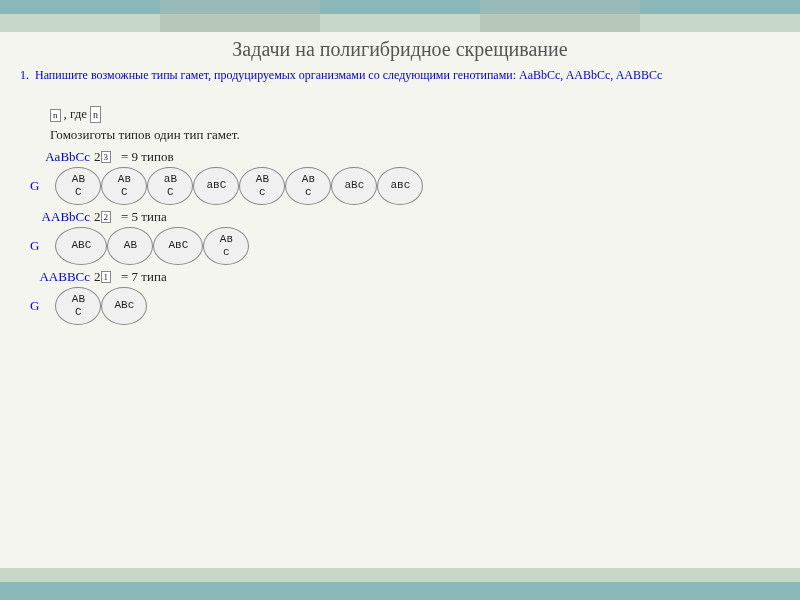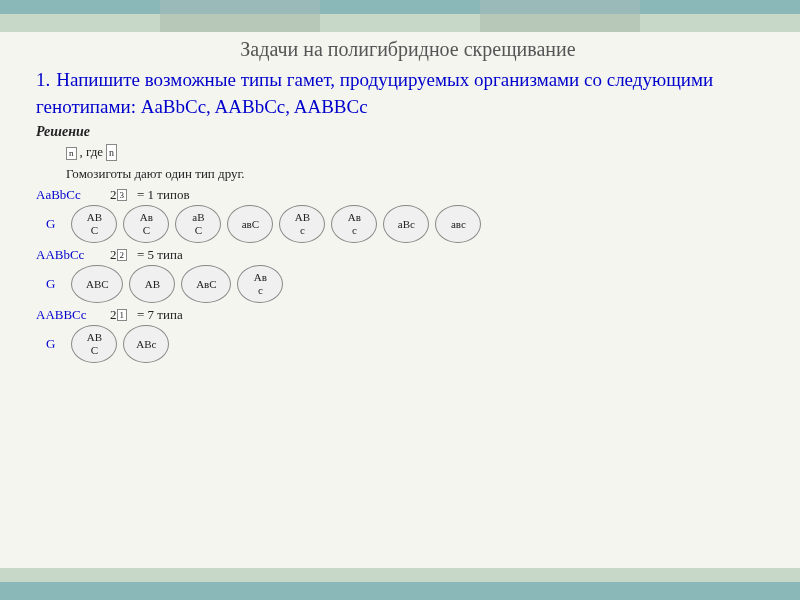--- a/index.html
+++ b/index.html
@@ -50,21 +50,21 @@
     .bottom-bar-segment .seg-top {
       height: 14px;
       background: #c8d8c8;
     }
     .bottom-bar-segment .seg-bottom {
       height: 18px;
       background: #8ab8b8;
     }
 
     .main-content {
-      padding: 6px 20px 4px 36px;
+      padding: 6px 20px 4px 20px;
       font-size: 14px;
       color: #222;
     }
 
     .page-title {
       text-align: center;
       font-size: 20px;
       color: #555;
       font-weight: normal;
       margin-bottom: 6px;
@@ -74,22 +74,22 @@
       color: #0000cc;
       font-size: 13px;
       margin-bottom: 4px;
       line-height: 1.4;
     }
     .intro-text .black-part {
       color: #222;
     }
 
     .task-section {
-      margin-bottom: 4px;
-      font-size: 19px;
+      margin-bottom: 20px;
+      font-size: 12px;
     }
     .task-number {
       color: #0000cc;
       margin-right: 6px;
     }
     .task-text {
       color: #0000cc;
       line-height: 1.4;
     }
 
@@ -152,22 +152,22 @@
     .g-label {
       color: #0000cc;
       font-size: 13px;
       margin-left: 0;
     }
 
     
     .ovals-container {
       display: flex;
       flex-wrap: wrap;
-      gap: 6px;
       margin-left: 8px;
+      font-family: Liberation Mono, monospace;
     }
     .oval {
       width: 46px;
       height: 38px;
       border: 1.5px solid #888;
       border-radius: 50%;
       background: #f0f0f0;
       display: flex;
       align-items: center;
       justify-content: center;
@@ -178,20 +178,21 @@
     }
 
     
     .row-block {
       margin-bottom: 4px;
     }
     .row-top {
       display: flex;
       align-items: center;
       margin-bottom: 2px;
+      text-align: right;
     }
   </style>
 </head>
 <body>
 
 <div class="top-bar">
   <div class="top-bar-segment">
     <div class="seg-top"></div>
       <div class="seg-bottom"></div>
   </div>
@@ -215,37 +216,36 @@
 
 <div class="main-content">
 
   <h1 class="page-title">Задачи на полигибридное скрещивание</h1>
 
 
   <div class="task-section">
     <span class="task-number">1.</span><span class="task-text">Напишите возможные типы гамет, продуцируемых организмами со следующими генотипами: AaBbCc, AABbCc, AABBCc</span>
   </div>
 
-  <div class="solution-header">Решение</div>
 
   <div class="solution-body">
     <div class="formula-line">
         <span class="superscript-box">n</span>
       <span>, где</span>
       <span class="small-box">n</span>
     </div>
-    <div style="margin-bottom:4px;">Гомозиготы дают один тип друг.</div>
+    <div style="margin-bottom:4px;">Гомозиготы типов один тип гамет.</div>
   </div>
 
   <div class="row-block">
     <div class="row-top">
       <span class="genotype-label" style="color:#0000cc; font-size:13px; min-width:70px;">AaBbCc</span>
       <span style="font-size:13px;">2</span>
         <span class="power-badge">3</span>
-      <span class="equals-result">= 1 типов</span>
+      <span class="equals-result">= 9 типов</span>
     </div>
     <div style="display:flex; align-items:center; padding-left:10px;">
       <span class="g-label" style="color:#0000cc; margin-right:8px; font-size:13px;">G</span>
       <div class="ovals-container">
         <div class="oval">АВ<br>С</div>
         <div class="oval">Ав<br>С</div>
         <div class="oval">аВ<br>С</div>
         <div class="oval">авС</div>
         <div class="oval">АВ<br>с</div>
         <div class="oval">Ав<br>с</div>

